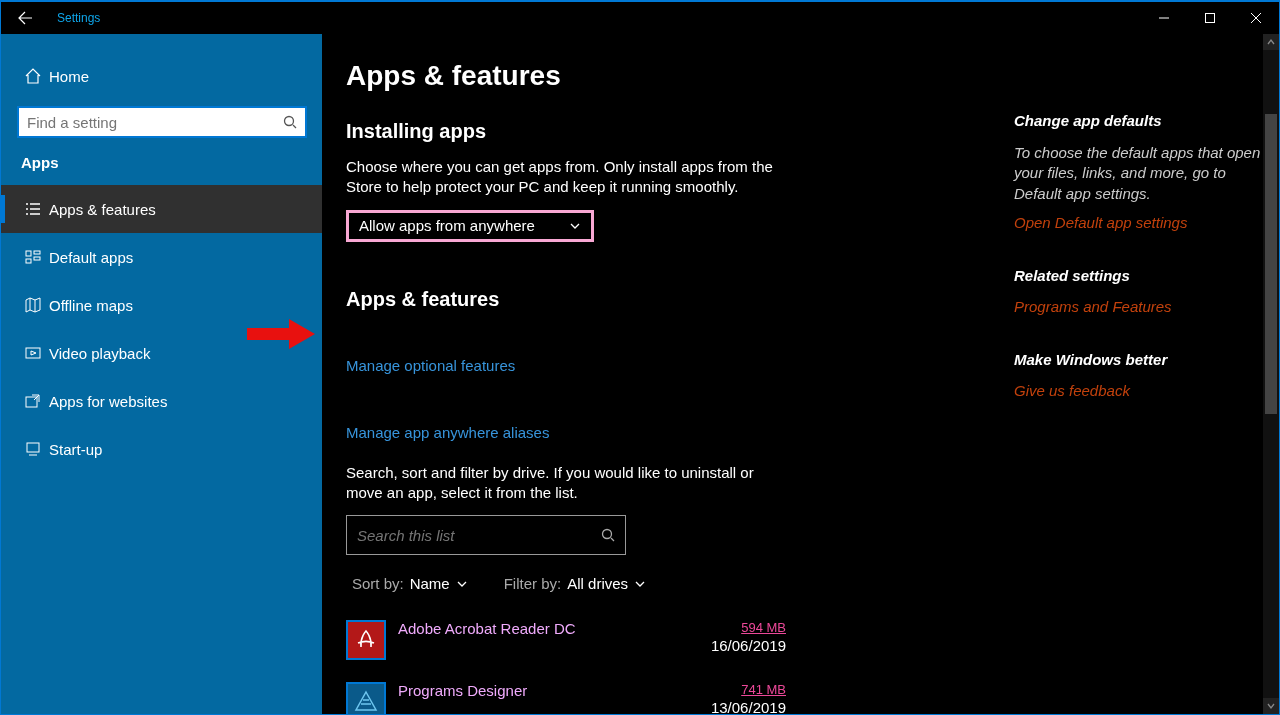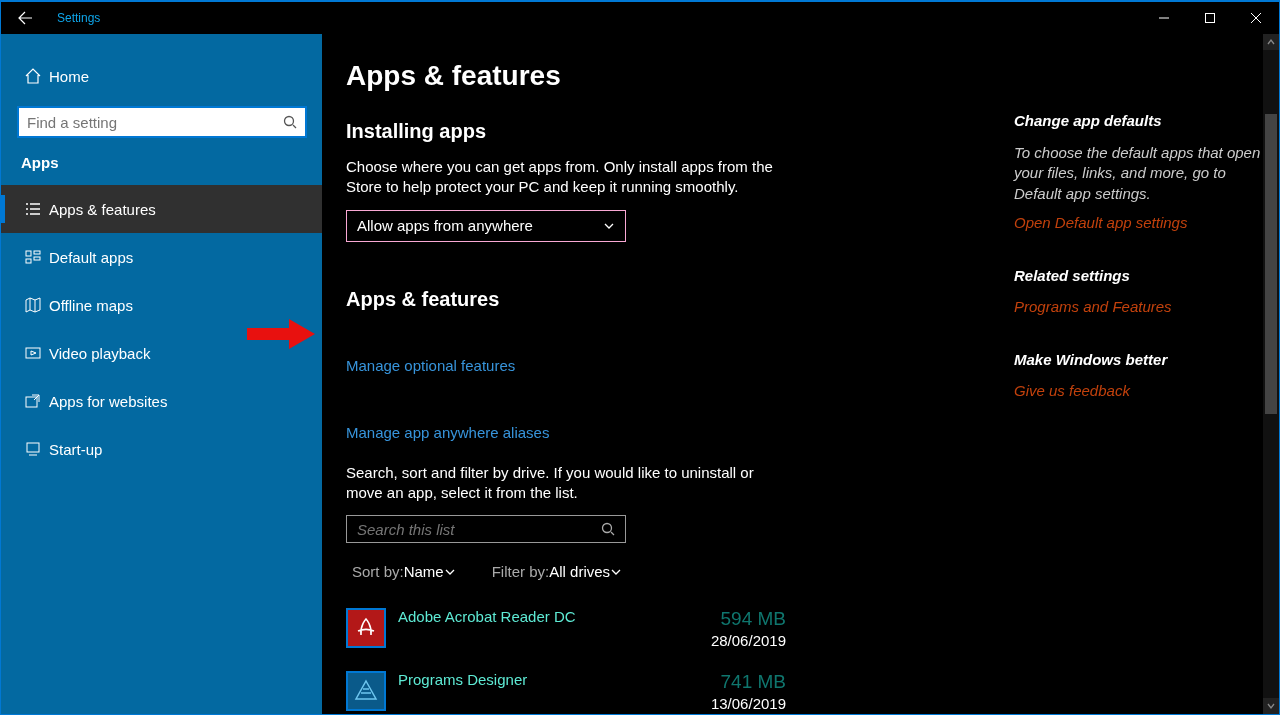--- a/index.html
+++ b/index.html
@@ -77,48 +77,48 @@
   }
   .content-body {
     flex: 1;
     padding: 26px 24px 0 24px;
     overflow: hidden;
   }
   h1 { font-size: 28px; font-weight: 600; margin-bottom: 28px; }
   h2 { font-size: 20px; font-weight: 600; margin-bottom: 14px; }
   .para { font-size: 15px; color: #fff; line-height: 1.35; margin-bottom: 12px; max-width: 440px;}
   .dropdown {
-    width: 280px; height: 32px;
-    border: 1px solid #f9a8d4;
+    width: 248px; height: 32px;
+    border: 3px solid #f9a8d4;
     display: flex; align-items: center; justify-content: space-between;
     padding: 0 10px;
     font-size: 15px;
     cursor: pointer;
     margin-bottom: 46px;
   }
   .link { color: #3794db; font-size: 15px; cursor: pointer; display: inline-block; margin-bottom: 18px; margin-top: 32px; }
   .search-list {
-    width: 280px; height: 28px;
+    width: 280px; height: 40px;
     border: 1px solid #999;
     display: flex; align-items: center;
     padding: 0 10px;
     margin-bottom: 20px;
   }
   .search-list input { flex: 1; background: transparent; border: none; outline: none; color: #aaa; font-size: 15px; font-style: italic;}
   .sort-row { display: flex; gap: 36px; font-size: 15px; margin-bottom: 22px; padding-left: 6px; }
-  .sort-row .group { display: flex; align-items: center; cursor: pointer; }
+  .sort-row .group { display: flex; align-items: center; gap: 6px; cursor: pointer; }
   .sort-row .k { color: #aaa; }
   .sort-row .v { color: #fff; }
 
   .app-row { display: flex; align-items: flex-start; padding: 6px 0; width: 440px; cursor: pointer; }
   .app-icon { width: 40px; height: 40px; border: 2px solid #0078d4; display: flex; align-items: center; justify-content: center; margin-right: 12px; flex-shrink: 0;}
   .app-info { flex: 1; display: flex; flex-direction: column; }
-  .app-name { font-size: 15px; color: #5eead4; }
+  .app-name { font-size: 15px; color: #f0abfc; }
   .app-meta { display: flex; flex-direction: column; align-items: flex-end; }
-  .app-size { font-size: 19px; color: #0f766e; }
+  .app-size { font-size: 13px; color: #ec4899; text-decoration: underline; }
   .app-date { font-size: 15px; color: #fff; margin-top: 2px;}
 
   .right-pane { width: 265px; padding: 78px 16px 0 0; font-style: italic; }
   .right-pane h3 { font-size: 15px; font-weight: 600; margin-bottom: 14px; }
   .right-pane .rpara { font-size: 15px; color: #ccc; line-height: 1.35; margin-bottom: 10px; }
   .right-pane .rlink { color: #c2410c; font-size: 15px; cursor: pointer; display: block; margin-bottom: 36px; }
   .right-pane .rlink.tight { margin-bottom: 36px; }
 
   .scrollbar { position: absolute; right: 0; top: 0; bottom: 0; width: 16px; background: #111;}
   .scroll-up, .scroll-down { height: 16px; display:flex; align-items:center; justify-content:center; background:#222; cursor:pointer;}
@@ -288,21 +288,21 @@
         <div class="app-icon" style="background:#b31818">
           <svg width="26" height="26" viewBox="0 0 26 26">
               <path d="M8 20 C7 10 13 4 13 4 C13 4 19 10 18 20 M5 16 C10 14 16 14 21 16" stroke="#fff" stroke-width="1.6" fill="none"></path>
             </svg>
         </div>
         <div class="app-info">
             <span class="app-name">Adobe Acrobat Reader DC</span>
           </div>
         <div class="app-meta">
           <span class="app-size">594 MB</span>
-          <span class="app-date">28/06/2019</span>
+          <span class="app-date">16/06/2019</span>
         </div>
       </div>
 
       <div class="app-row" style="margin-top:10px">
         <div class="app-icon" style="background:#0a5a8a">
           <svg width="26" height="26" viewBox="0 0 26 26">
               <path d="M13 3 L23 21 H3 Z M8 15 L18 15 M10 11 L16 11" stroke="#6ec6ef" stroke-width="1.5" fill="none"></path>
             </svg>
         </div>
         <div class="app-info">

